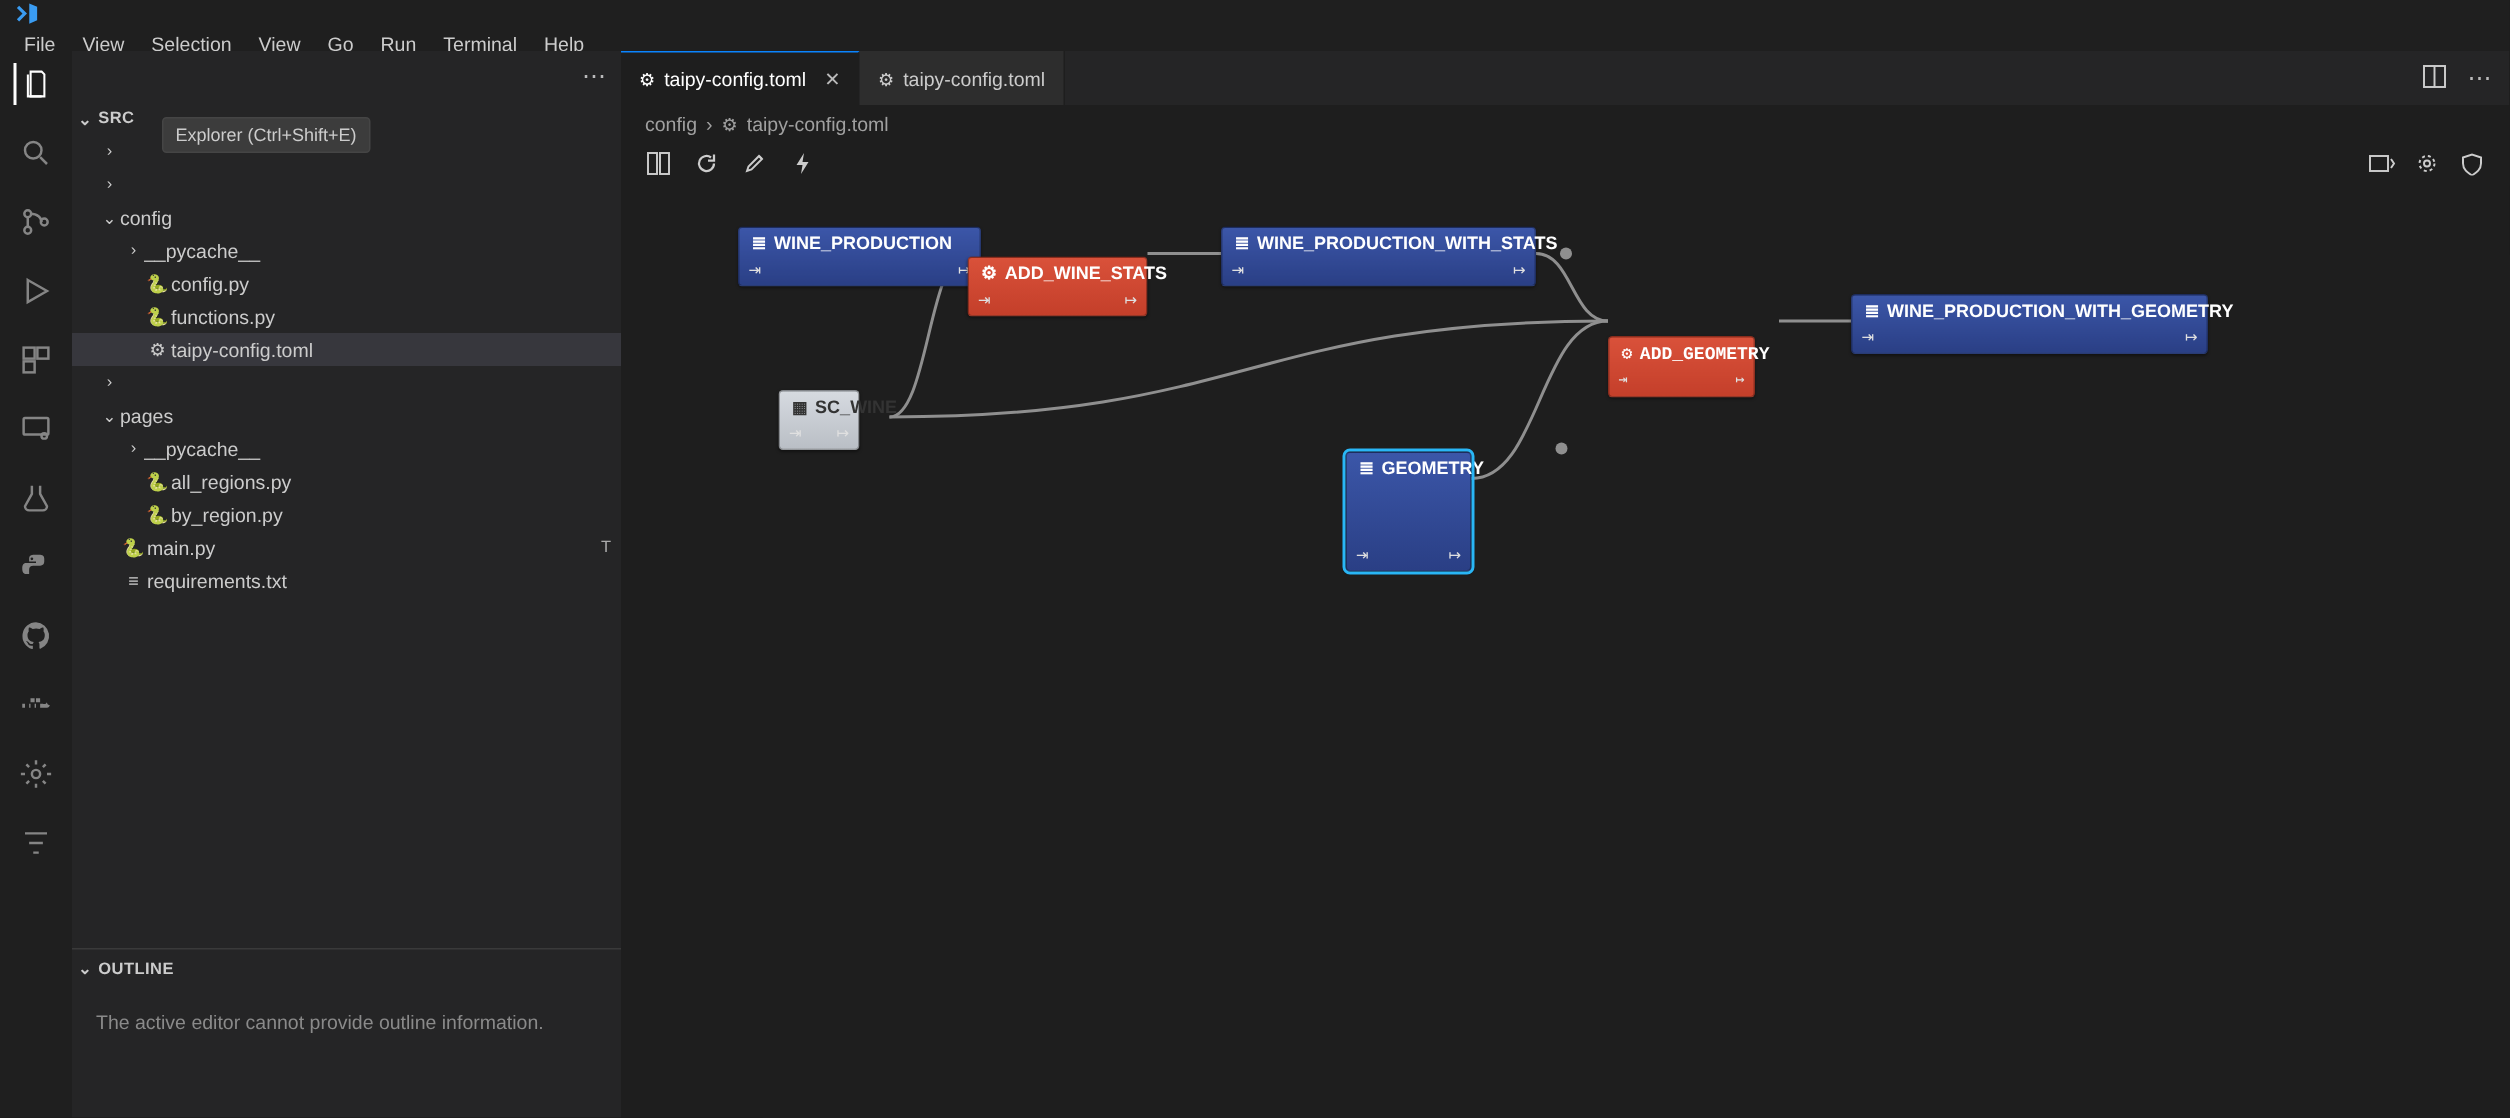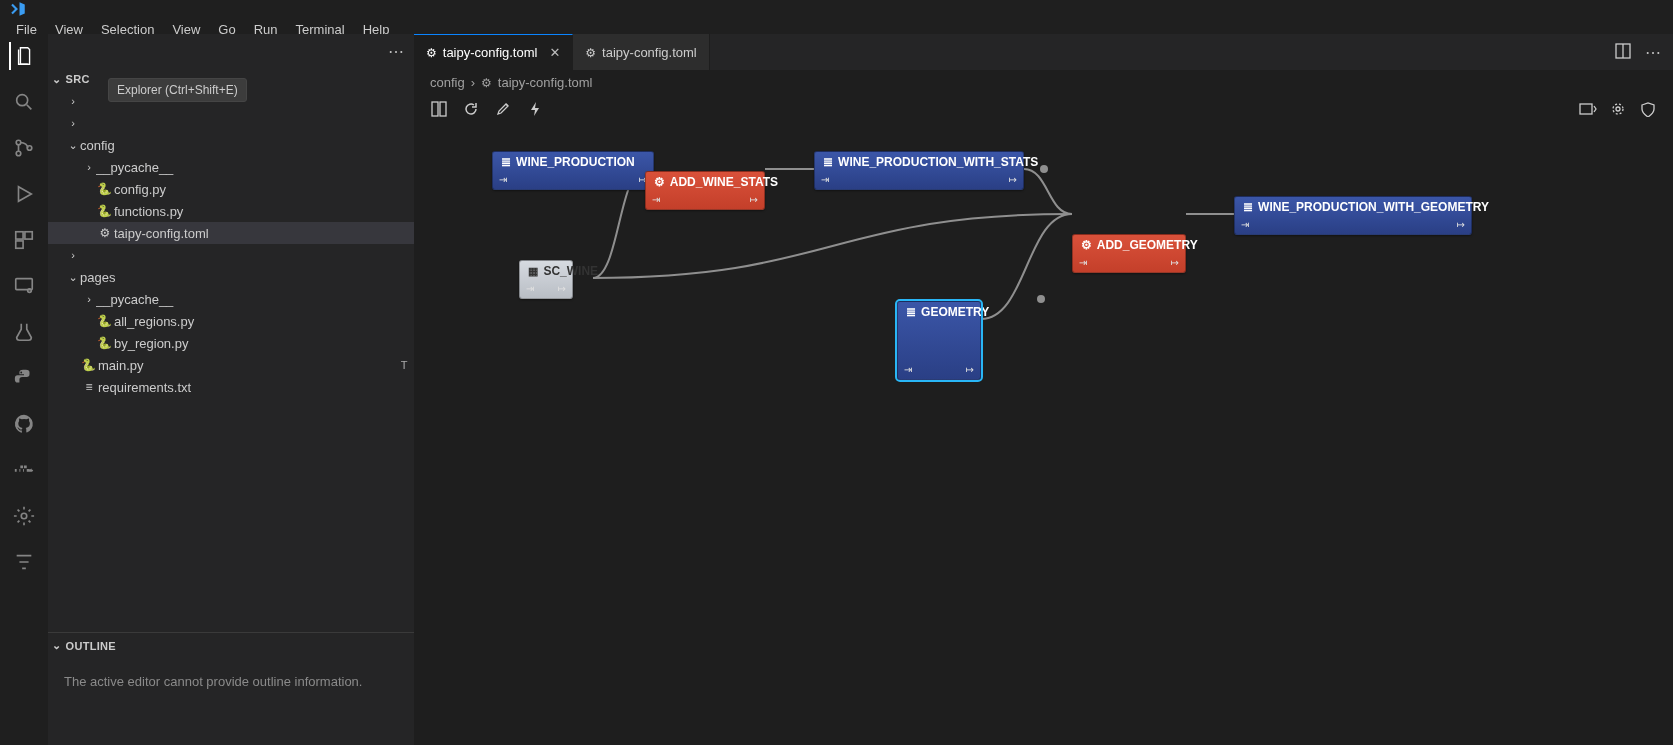--- a/index.html
+++ b/index.html
@@ -406,21 +406,21 @@
         <div class="node blue selected" style="left: 483px; top: 177px; width: 84px;">
           <div class="hdr">
             <span class="layers-icon"></span>
             <span>GEOMETRY</span>
           </div>
           <div class="ports">
             <span>⇥</span>
             <span>↦</span>
           </div>
         </div>
-        <div class="node red" style="left: 658px; top: 90px; width: 114px;">
+        <div class="node red" style="left: 658px; top: 80px; width: 98px; font-family: Liberation Mono, monospace;">
           <div class="hdr">
             <span class="gear-icon"></span>
             <span>ADD_GEOMETRY</span>
           </div>
           <div class="ports">
             <span>⇥</span>
             <span>↦</span>
           </div>
         </div>
         <div class="node blue" style="left: 820px; top: 72px; width: 238px;">

